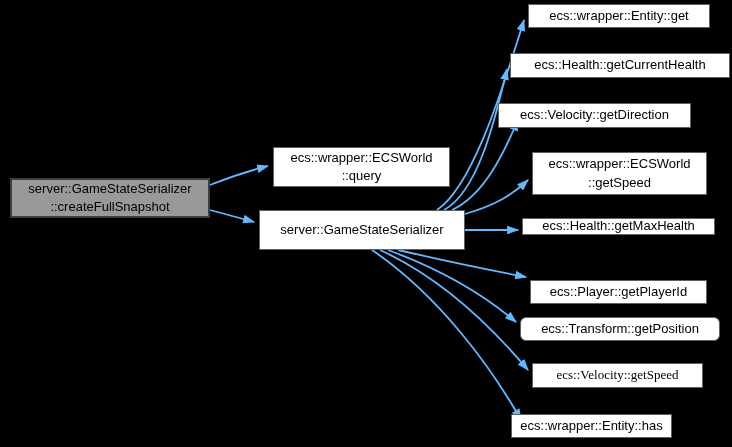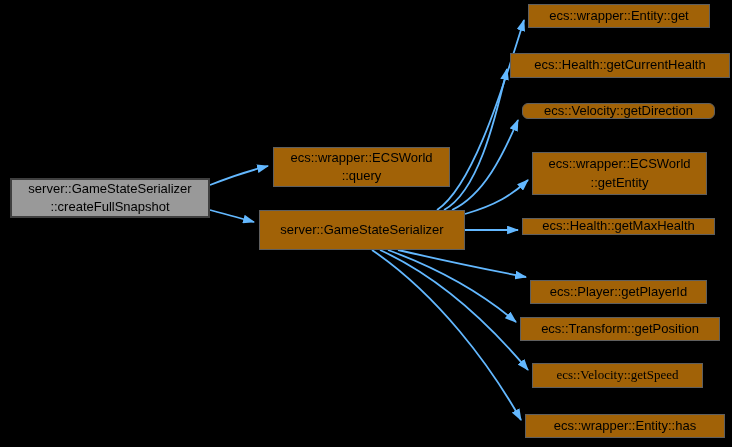--- a/index.html
+++ b/index.html
@@ -26,21 +26,21 @@
     position: absolute;
     box-sizing: border-box;
     display: flex;
     flex-direction: column;
     align-items: center;
     justify-content: center;
     text-align: center;
     font-size: 13px;
     line-height: 1.42;
     color: #000000;
-    background: #a16207;
+    background: #ffffff;
     border: 1.3px solid #5f5f5f;
     white-space: nowrap;
     cursor: pointer;
   }
   .node.current {
     background: #999999;
     border: 2px solid #3f3f3f;
     cursor: default;
   }
   .nline {
@@ -79,35 +79,35 @@
     </div>
     <div class="node" style="left: 259px; top: 210px; width: 206px; height: 40px;">
       <span class="nline">server::GameStateSerializer</span>
     </div>
     <div class="node" style="left: 528px; top: 4px; width: 182px; height: 24px;">
       <span class="nline">ecs::wrapper::Entity::get</span>
     </div>
     <div class="node" style="left: 510px; top: 53px; width: 220px; height: 25px;">
       <span class="nline">ecs::Health::getCurrentHealth</span>
     </div>
-    <div class="node" style="left: 522px; top: 103px; width: 193px; height: 16px; border-radius: 6px;">
+    <div class="node" style="left: 498px; top: 103px; width: 193px; height: 25px;">
       <span class="nline">ecs::Velocity::getDirection</span>
     </div>
     <div class="node" style="left: 532px; top: 152px; width: 175px; height: 43px;">
       <span class="nline">ecs::wrapper::ECSWorld</span>
-      <span class="nline">::getEntity</span>
+      <span class="nline">::getSpeed</span>
     </div>
     <div class="node" style="left: 522px; top: 218px; width: 193px; height: 17px;">
       <span class="nline">ecs::Health::getMaxHealth</span>
     </div>
     <div class="node" style="left: 530px; top: 280px; width: 177px; height: 24px;">
       <span class="nline">ecs::Player::getPlayerId</span>
     </div>
-    <div class="node" style="left: 520px; top: 317px; width: 200px; height: 24px;">
+    <div class="node" style="left: 520px; top: 317px; width: 200px; height: 24px; border-radius: 6px;">
       <span class="nline">ecs::Transform::getPosition</span>
     </div>
     <div class="node" style="left: 532px; top: 363px; width: 171px; height: 25px; font-family: Liberation Serif, serif;">
       <span class="nline">ecs::Velocity::getSpeed</span>
     </div>
-    <div class="node" style="left: 525px; top: 414px; width: 200px; height: 24px;">
+    <div class="node" style="left: 511px; top: 414px; width: 161px; height: 24px;">
       <span class="nline">ecs::wrapper::Entity::has</span>
     </div>
   </div>
 
 </body></html>

